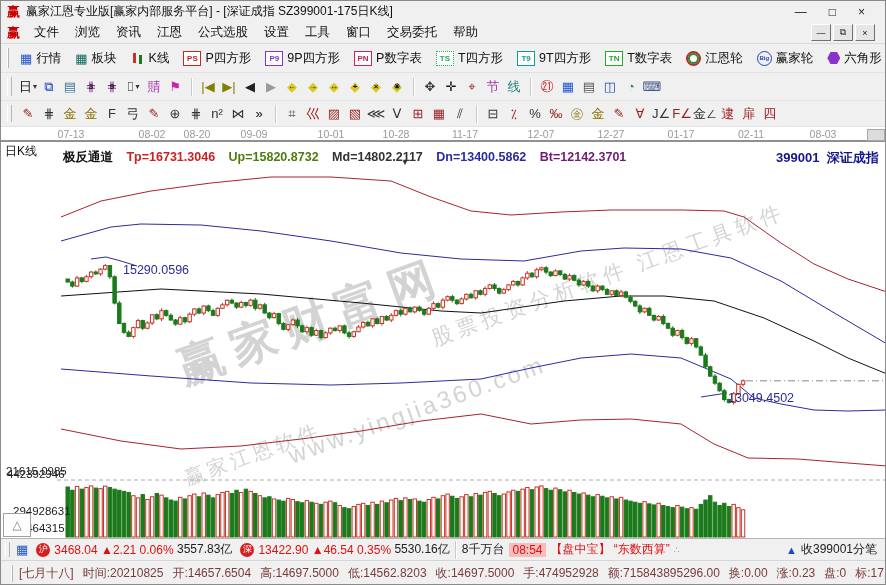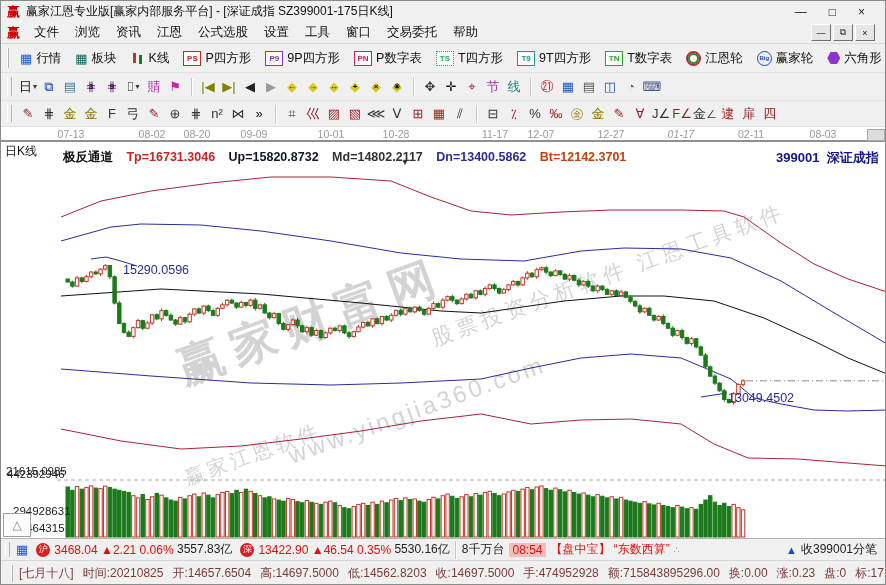--- a/index.html
+++ b/index.html
@@ -351,24 +351,24 @@
     </div>
 
   <div class="row datebar"></div>
   <div id="date-ticks">
       <span class="date-tick" style="left: 70px;">07-13</span>
       <span class="date-tick" style="left: 151px;">08-02</span>
       <span class="date-tick" style="left: 196px;">08-20</span>
       <span class="date-tick" style="left: 253px;">09-09</span>
       <span class="date-tick" style="left: 330px;">10-01</span>
       <span class="date-tick" style="left: 395px;">10-28</span>
-      <span class="date-tick" style="left: 494px;">11-17</span>
+      <span class="date-tick" style="left: 464px;">11-17</span>
       <span class="date-tick" style="left: 540px;">12-07</span>
       <span class="date-tick" style="left: 610px;">12-27</span>
-      <span class="date-tick" style="left: 680px; font-style: italic;">01-17</span>
+      <span class="date-tick" style="left: 680px;">01-17</span>
       <span class="date-tick" style="left: 750px;">02-11</span>
       <span class="date-tick" style="left: 822px;">08-03</span>
       <span class="date-tick" style="left: 878px;">03-23</span>
     </div>
   <div class="corner-box"></div>
 
   <div class="chart-area">
     <div class="wm" style="left:170px;top:150px;font-size:46px;font-weight:bold;letter-spacing:10px;transform:rotate(-20deg);">赢家财富网</div>
     <div class="wm" style="left:280px;top:255px;font-size:24px;letter-spacing:3px;transform:rotate(-20deg);">www.yingjia360.com</div>
     <div class="wm" style="left:420px;top:120px;font-size:21px;letter-spacing:5px;transform:rotate(-20deg);">股票投资分析软件 江恩工具软件</div>
@@ -819,24 +819,24 @@
         <line x1="742.0600000000001" y1="238.31578947368422" x2="742.0600000000001" y2="245.68421052631578" stroke="#c93226" stroke-width="1"></line>
         <rect x="740.36" y="239.83625730994152" width="3.4" height="3.5087719298245474" fill="#fff" stroke="#c93226" stroke-width="1"></rect>
         <rect x="740.36" y="368.82608695652175" width="3.4" height="27.17391304347826" fill="#fff" stroke="#c93226" stroke-width="1"></rect>
       </svg>
   </div>
 
   <div class="overlay-label" style="left:4px;top:142px;font-size:12px;color:#111;">日K线</div>
   <div class="ind-header">
     <span style="color:#111;">极反通道</span>
     <span style="color:#cc2222;">Tp=16731.3046</span>
-    <span style="color:#0f172a;text-align:right;">Up=15820.8732</span>
+    <span style="color:#4d7c0f;text-align:right;">Up=15820.8732</span>
     <span style="color:#333;margin-top:12px;">Md=14802.2117</span>
     <span style="color:#2b2b9e;">Dn=13400.5862</span>
-    <span style="color:#c2410c;">Bt=12142.3701</span>
+    <span style="color:#701a75;">Bt=12142.3701</span>
   </div>
   <div class="overlay-label" style="left:400px;top:157px;font-size:8px;color:#333;">▼</div>
   <div class="sec-label">
     <span>399001</span>&nbsp;
     <span>深证成指</span>
   </div>
   <div class="overlay-label" style="left:122px;top:262px;font-size:12.5px;color:#2b2b9e;">15290.0596</div>
   <div class="overlay-label" style="left:727px;top:390px;font-size:12.5px;color:#2b2b9e;">13049.4502</div>
   <div class="overlay-label" style="left:5px;top:464px;font-size:11.5px;color:#222;">21615.0985</div>
   <div class="overlay-label" style="left:6px;top:467px;font-size:11.5px;color:#222;">442392946</div>

